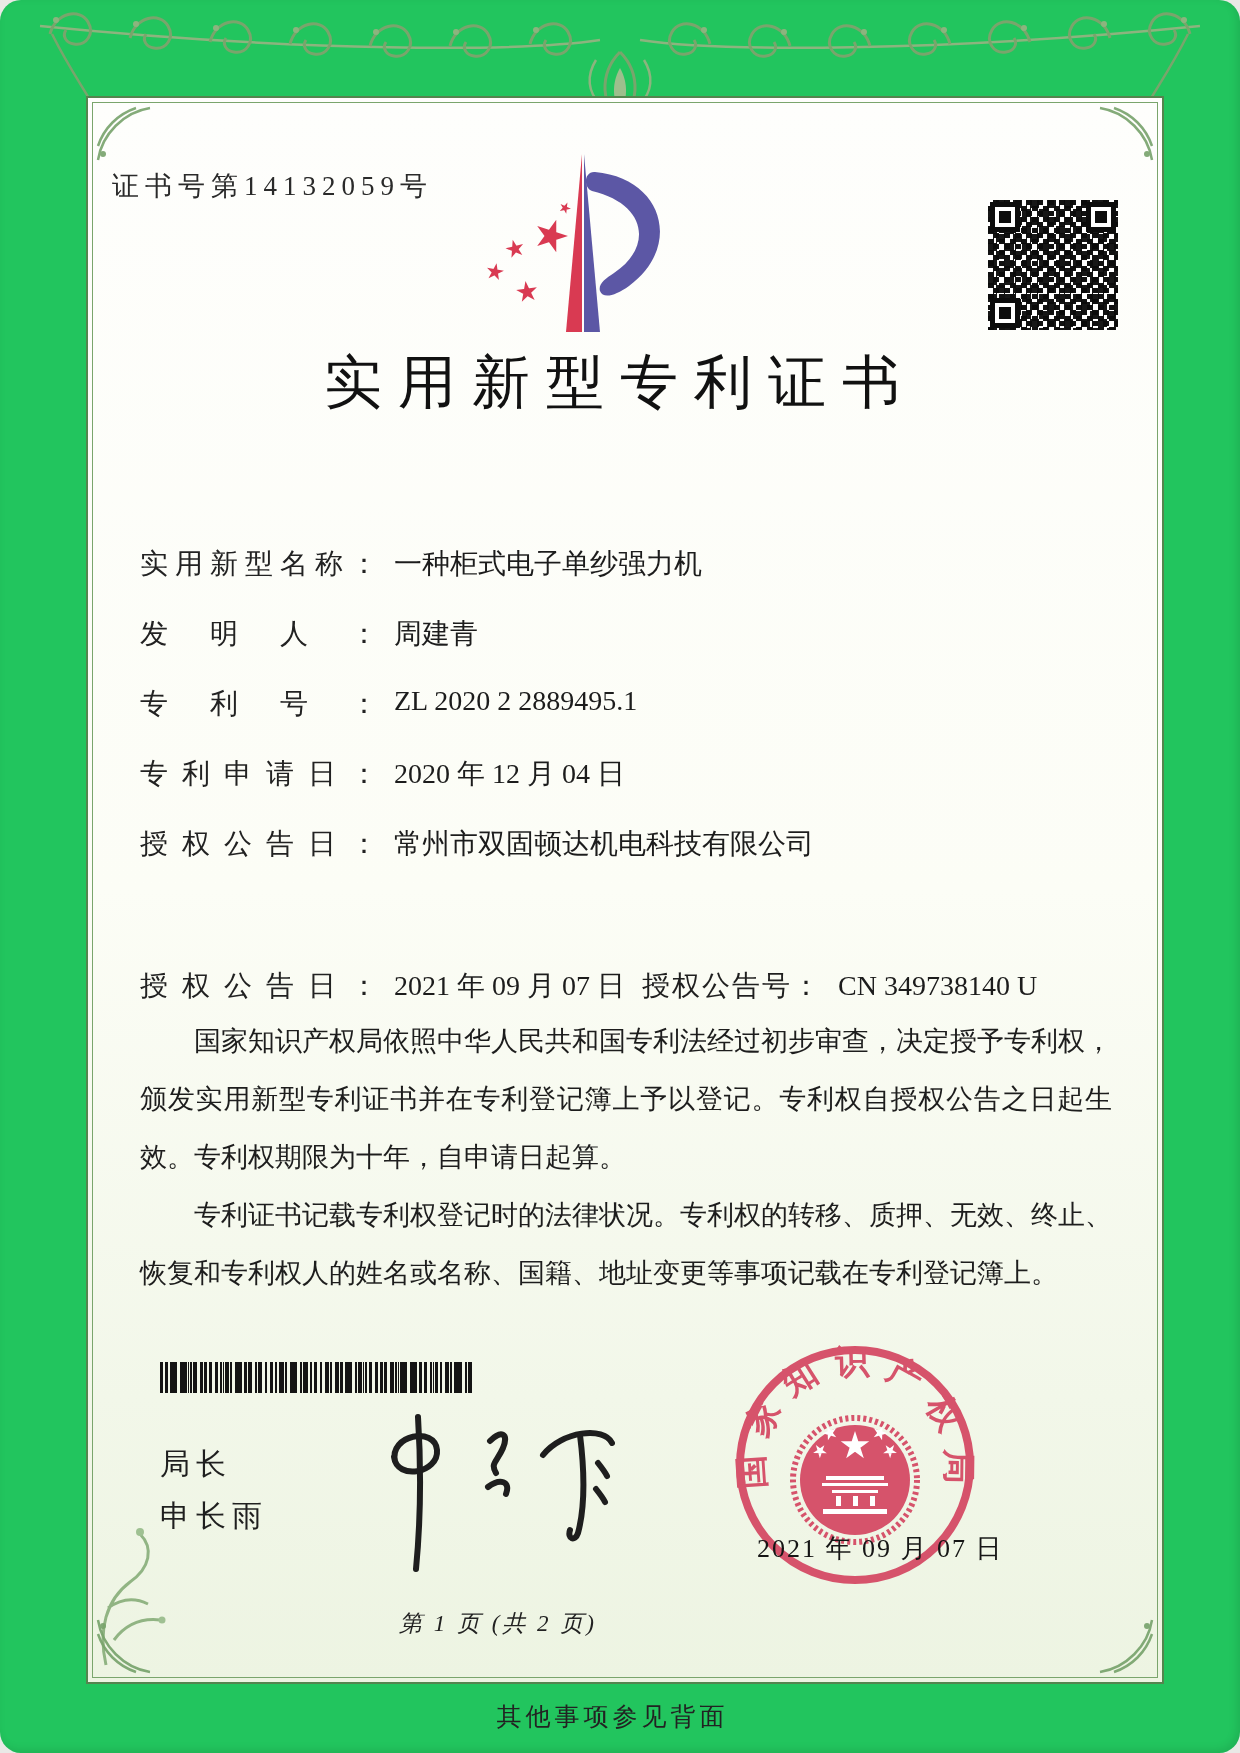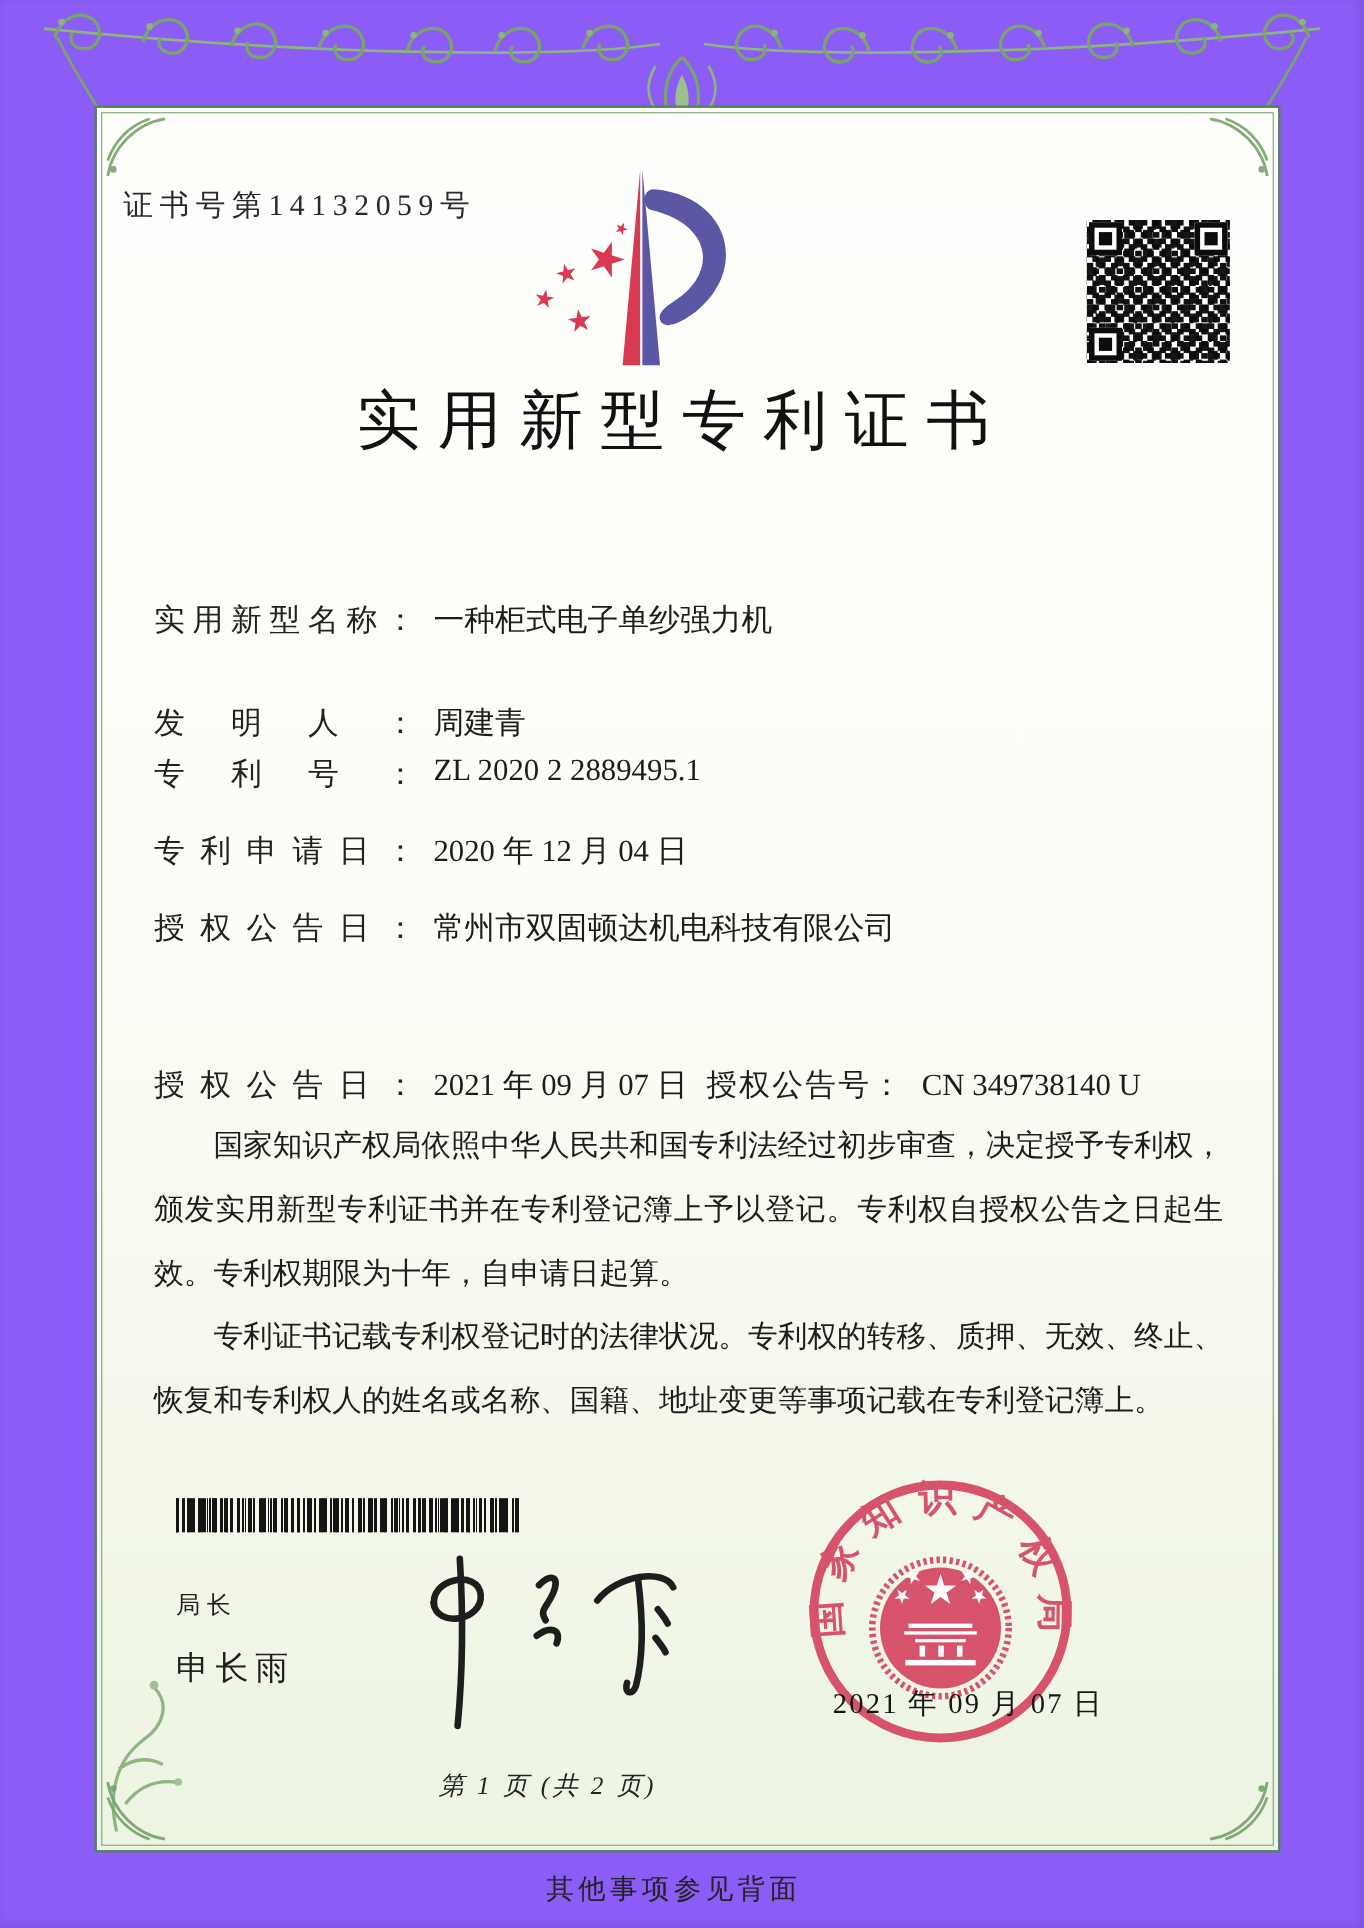--- a/index.html
+++ b/index.html
@@ -1,21 +1,21 @@
 <!DOCTYPE html>
 <html><head>
 <meta charset="utf-8">
 <style>
   html,body{margin:0;padding:0;background:#e9e9e6;}
   #page{
     position:relative;width:1240px;height:1753px;margin:0 auto;
-    background:#8b5cf6;
+    background:#22c55e;
     box-shadow:inset -3px -3px 8px rgba(0,0,0,.10);
     font-family:"Liberation Serif","DejaVu Serif",serif;
-    color:#1f1f1f;overflow:hidden;
+    color:#1f1f1f;overflow:hidden;border-radius:21px;
   }
   
   .frame{
     position:absolute;left:86px;top:96px;width:1078px;height:1588px;
     border:2px solid #54854e;box-sizing:border-box;
     background:linear-gradient(180deg,#fefefc 0%,#fcfdf6 50%,#f2f7e9 82%,#edf4e2 100%);
   }
   .frame-inner{
     position:absolute;left:4px;top:4px;right:4px;bottom:4px;
     border:1px solid #7aa56c;
@@ -55,21 +55,21 @@
   }
   .paras p{margin:0;text-indent:2em;}
   
   .barcode{
     position:absolute;left:160px;top:1362px;width:312px;height:31px;
     background-image:
       repeating-linear-gradient(90deg,#141414 0 2px,transparent 2px 5px),
       repeating-linear-gradient(90deg,#141414 0 1px,transparent 1px 7px),
       repeating-linear-gradient(90deg,#141414 0 3px,transparent 3px 11px);
   }
-  .signer-title{position:absolute;left:160px;top:1444px;font-size:22px;letter-spacing:6px;font-family:Liberation Serif, serif;}
+  .signer-title{position:absolute;left:160px;top:1444px;font-size:30px;letter-spacing:6px;font-family:Liberation Serif, serif;}
   .signer-name{position:absolute;left:160px;top:1496px;font-size:30px;letter-spacing:6px;font-family:"Liberation Sans","DejaVu Sans",sans-serif;}
   .signature{position:absolute;left:340px;top:1405px;}
   .seal{position:absolute;left:720px;top:1330px;}
   .seal-date{position:absolute;left:757px;top:1531px;font-size:26px;letter-spacing:2px;color:#151515;}
   .page-no{position:absolute;left:0;top:1608px;width:996px;text-align:center;font-size:23px;letter-spacing:3px;color:#222;font-style:italic;}
   .back-note{position:absolute;left:0;top:1700px;width:1225px;text-align:center;font-size:25px;letter-spacing:4px;color:#222;}
   .garland{position:absolute;left:0;top:0;}
   .flourish{position:absolute;opacity:.8;}
 </style>
 </head>
@@ -160,21 +160,21 @@
     <div class="finder" style="left:2px;top:2px"></div>
     <div class="finder" style="right:2px;top:2px"></div>
     <div class="finder" style="left:2px;bottom:2px"></div>
   </div>
 
   <div class="title">实用新型专利证书</div>
 
   <div class="row" style="top:545px">
     <span class="lbl">实用新型名称：</span><span class="val">一种柜式电子单纱强力机</span>
   </div>
-  <div class="row" style="top:638px">
+  <div class="row" style="top:615px">
     <span class="lbl">发明人：</span><span class="val">周建青</span>
   </div>
   <div class="row" style="top:685px">
     <span class="lbl">专利号：</span><span class="val">ZL 2020 2 2889495.1</span>
   </div>
   <div class="row" style="top:755px">
     <span class="lbl">专利申请日：</span><span class="val">2020 年 12 月 04 日</span>
   </div>
   <div class="row" style="top:825px">
     <span class="lbl">授权公告日：</span><span class="val">常州市双固顿达机电科技有限公司</span>

